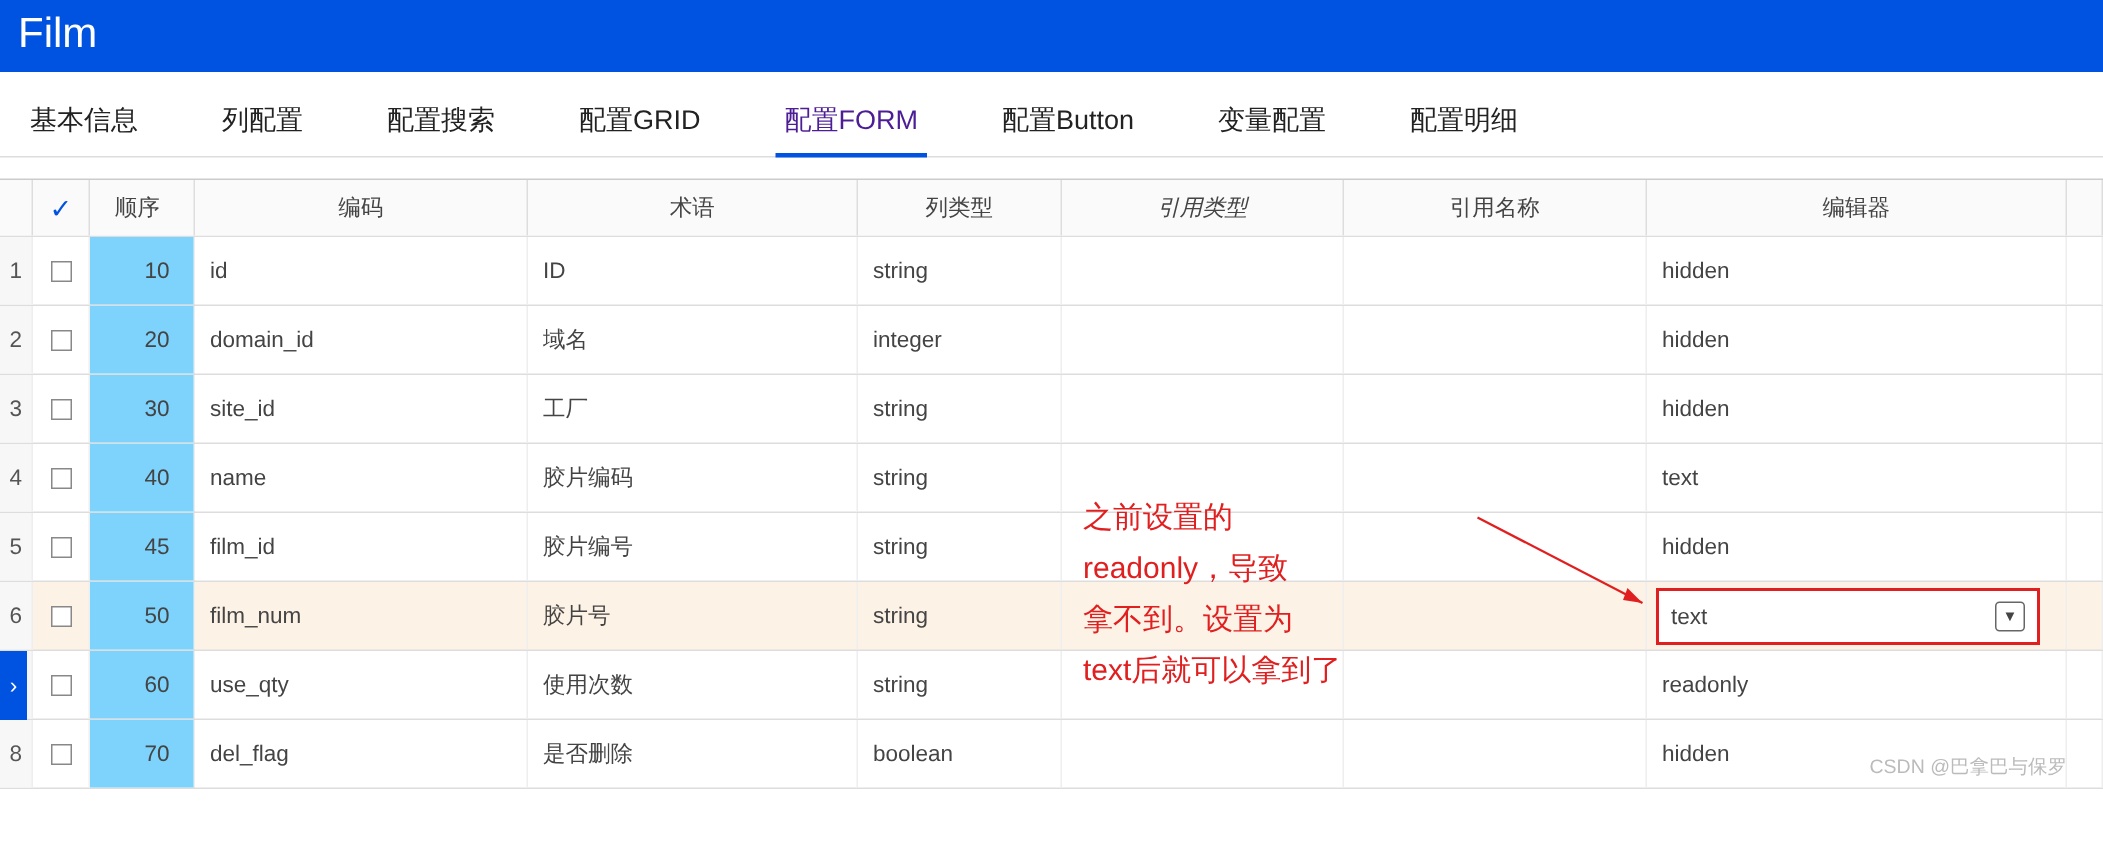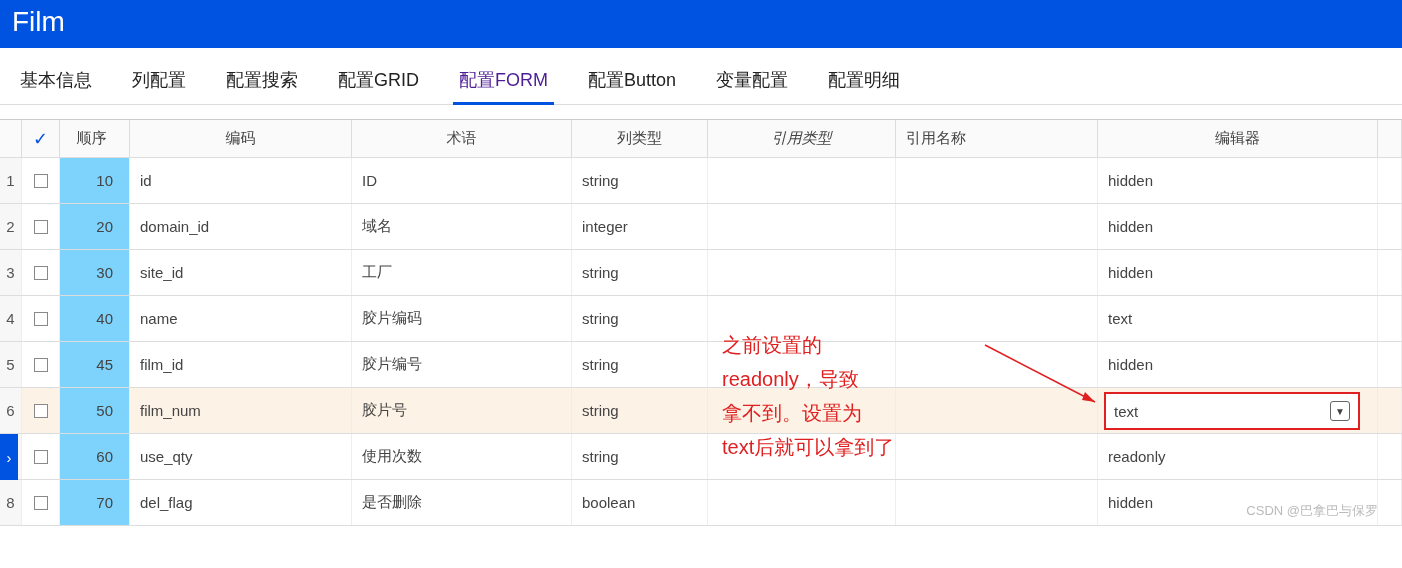--- a/index.html
+++ b/index.html
@@ -1,18 +1,18 @@
 <!DOCTYPE html>
 <html><head>
   <meta charset="utf-8">
   <style>
     * { box-sizing: border-box; margin: 0; padding: 0; }
     body { font-family: "Microsoft YaHei", Arial, sans-serif; font-size: 15px; color: #333; background: #fff; width: 1402px; position: relative; }
     .header-bar { background: #0052e0; color: #fff; padding: 6px 12px 10px; font-size: 28px; }
-    .tabs { display: flex; gap: 36px; padding: 14px 18px 0; border-bottom: 1px solid #ddd; font-size: 18px; color: #222; align-items: flex-end; }
+    .tabs { display: flex; gap: 52px; padding: 14px 18px 0; border-bottom: 1px solid #ddd; font-size: 18px; color: #222; align-items: flex-end; }
     .tab { padding: 6px 2px 12px; cursor: pointer; position: relative; font-weight: 500; }
     .tab.active { color: #4c1d95; }
     .tab.active::after { content: ""; position: absolute; left: -4px; right: -4px; bottom: -1px; height: 3px; background: #0052e0; }
     .grid { border-top: 1px solid #ccc; margin-top: 14px; }
     .grid-header, .grid-row { display: flex; align-items: stretch; border-bottom: 1px solid #ddd; }
     .grid-header { background: #fafafa; color: #333; text-align: center; height: 38px; }
     .grid-header .cell { justify-content: center; border-right: 1px solid #ddd; }
     .grid-row { height: 46px; }
     .grid-row.selected { background: #fdf2e6; }
     .cell { display: flex; align-items: center; padding: 0 10px; border-right: 1px solid #eee; color: #444; overflow: hidden; white-space: nowrap; }
@@ -71,21 +71,21 @@
       </div>
     <div class="cell col-term" style="justify-content:center;">
         <span>术语</span>
       </div>
     <div class="cell col-type" style="justify-content:center;">
         <span>列类型</span>
       </div>
     <div class="cell col-reftype" style="justify-content:center;font-style:italic;">
         <span>引用类型</span>
       </div>
-    <div class="cell col-refname" style="justify-content:flex-start;">
+    <div class="cell col-refname" style="justify-content:center;">
         <span>引用名称</span>
       </div>
     <div class="cell col-editor" style="justify-content:center;">
         <span>编辑器</span>
       </div>
     <div class="cell col-end"></div>
   </div>
   <div id="grid-body">
       <div class="row-wrap">
         <div class="grid-row">

